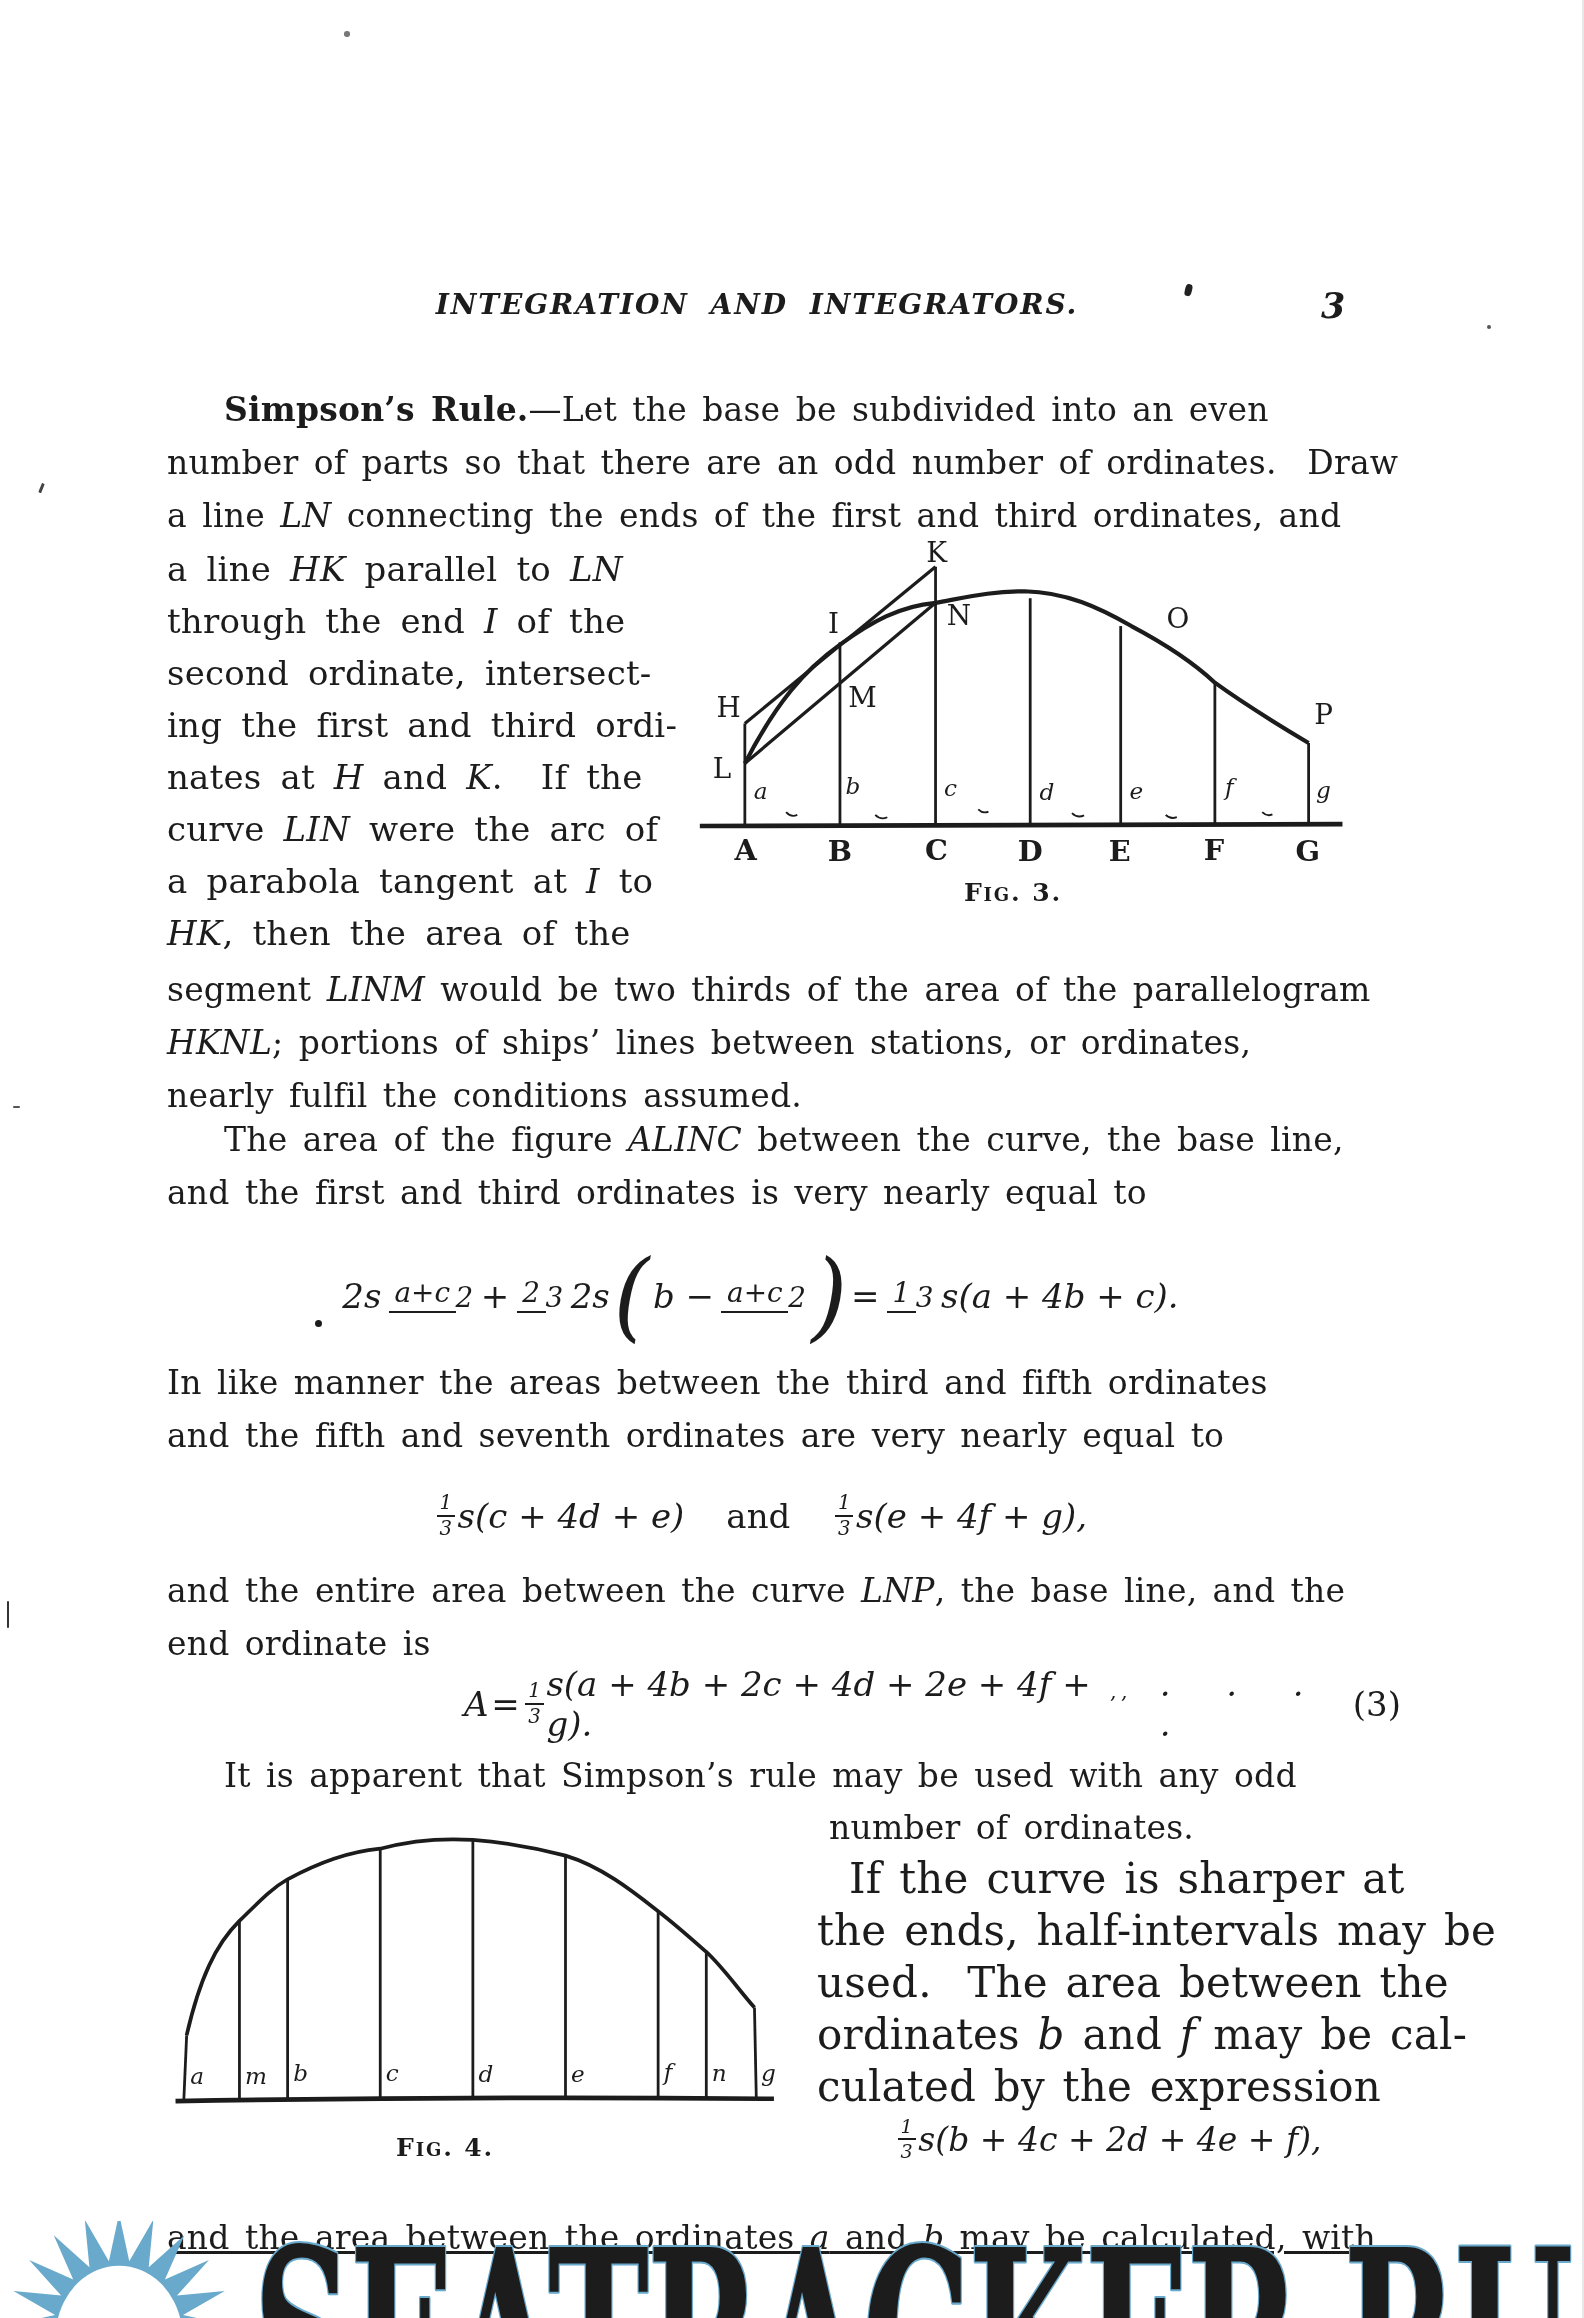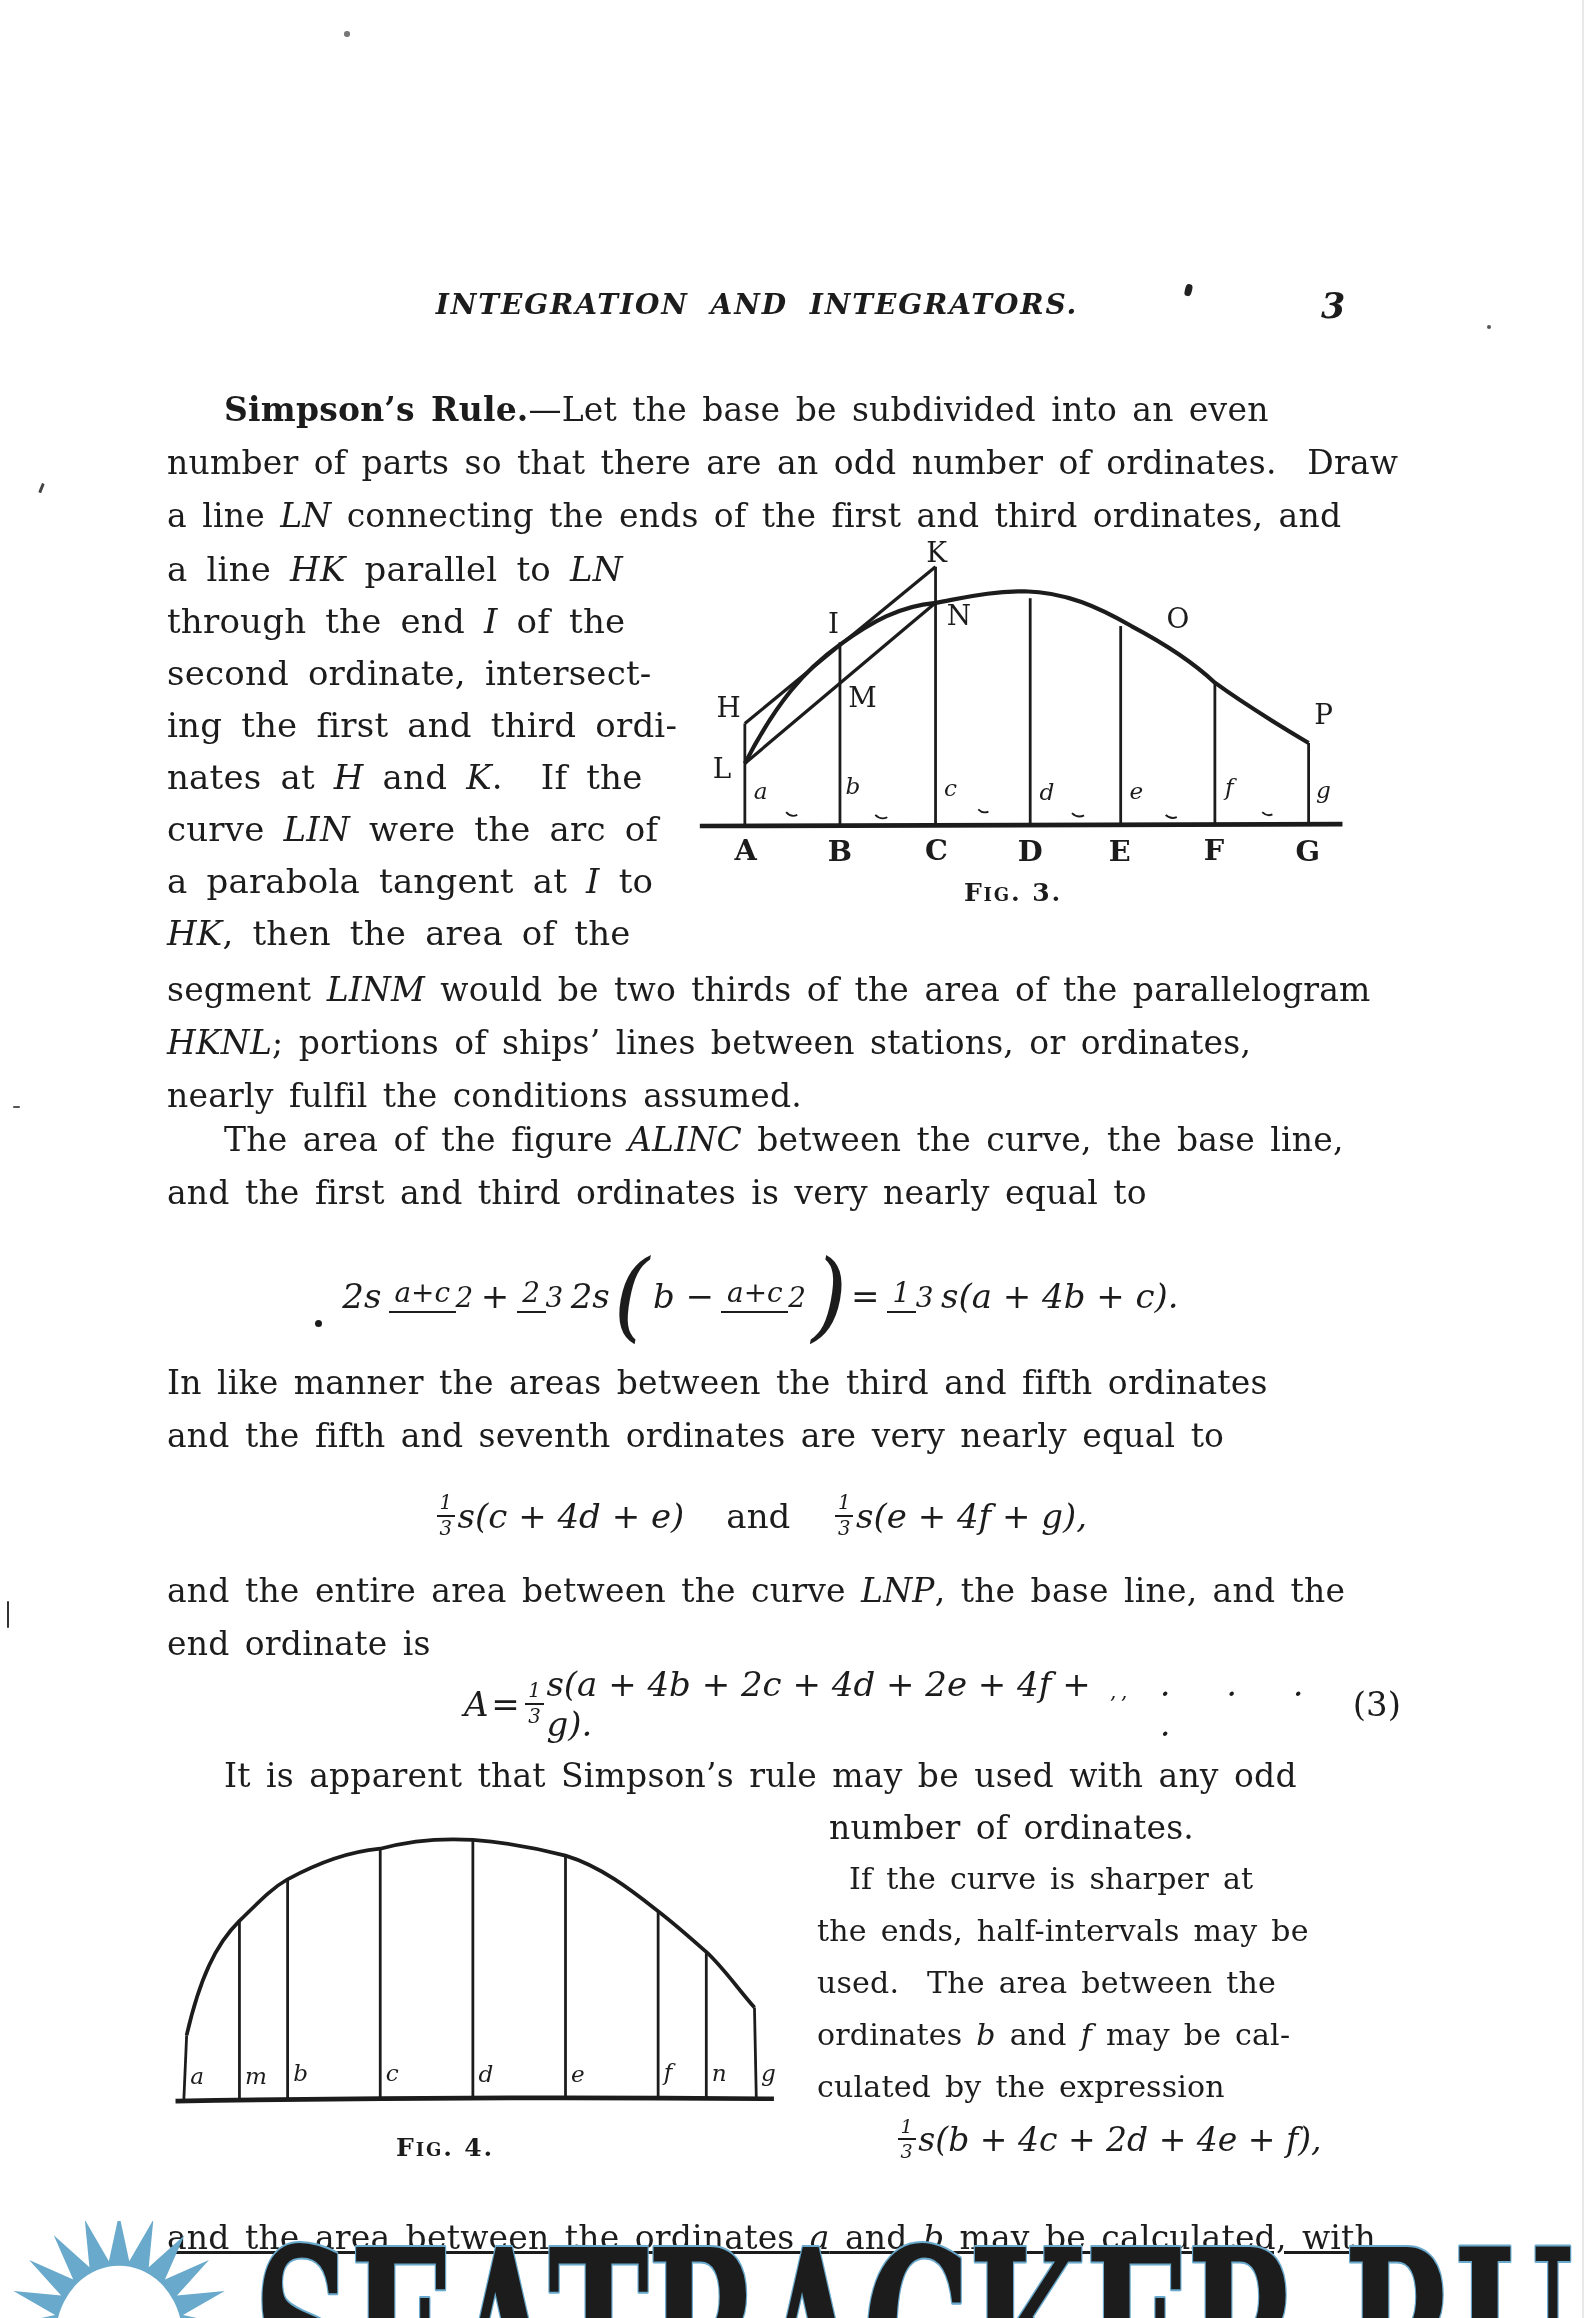--- a/index.html
+++ b/index.html
@@ -173,21 +173,21 @@
     <span>s(a + 4b + 2c + 4d + 2e + 4f + g).</span>
     <span class="stray">’’</span>
     <span class="dots">.  .  .  .</span>
     <span class="eqtag">(3)</span>
   </div>
 
   <div class="abs para indent" style="left:167px; top:1749px; width:1187px;">It is apparent that Simpson’s rule may be used with any odd</div>
 
   <div class="abs para" style="left:829px; top:1801px;">number of ordinates.</div>
 
-  <div class="abs para" style="left:817px; top:1853px; width:552px; text-indent:32px; line-height:52px; font-size:30px; word-spacing:4.2px;"><span>If the curve is sharper at
+  <div class="abs para" style="left:817px; top:1853px; width:552px; text-indent:32px; line-height:52px; font-size:42px; word-spacing:4.2px;"><span>If the curve is sharper at
 the ends, half-intervals may be
 used.  The area between the
 ordinates </span><span class="it">b</span><span> and </span><span class="it">f</span><span> may be cal-
 culated by the expression</span></div>
 
   <div class="abs formula-row" style="left:895px; top:2117px; font-size:33px;">
     <span class="sfrac">
         <span class="fn">1</span>
         <span class="fd">3</span>
       </span>

